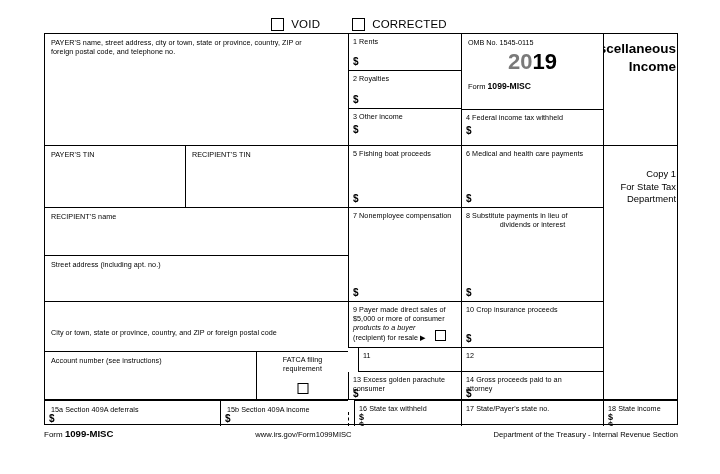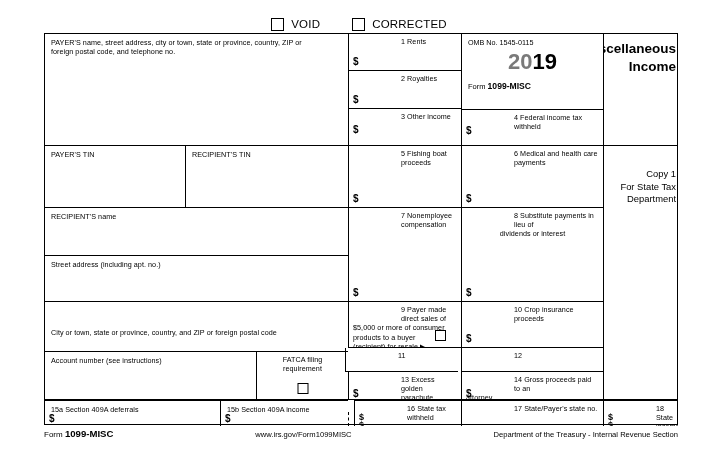--- a/index.html
+++ b/index.html
@@ -72,21 +72,20 @@
   .bt { border-top: 1px solid #000; }
   .bb { border-bottom: 1px solid #000; }
 
   .lbl {
     font-size: 7.2px;
     line-height: 1.28;
     letter-spacing: .05px;
   }
   .pad {
     padding: 3px 4px 0 4px;
-    margin-left: 48px;
   }
   .pad5 {
     padding: 4px 5px 0 6px;
   }
   .dollar {
     position: absolute;
     font-size: 10px;
     font-weight: bold;
     left: 4px;
   }
@@ -239,26 +238,26 @@
     </div>
 
     <div class="cell bl bb" style="left:303px; top:174px; width:113px; height:94px;">
       <div class="lbl pad">7 Nonemployee compensation</div>
       <span class="dollar" style="top:79px;">$</span>
     </div>
 
     <div class="cell bl bb" style="left:303px; top:268px; width:113px; height:46px;">
       <div class="lbl pad">9 Payer made direct sales of</div>
       <div class="lbl" style="padding:0 4px;">$5,000 or more of consumer</div>
-      <div class="lbl" style="padding:0 4px;">products to a buyer</div>
+      <div class="lbl" style="padding:0 4px;font-style:italic;">products to a buyer</div>
       <div class="lbl" style="padding:0 4px;">(recipient) for resale ▶</div>
       <span class="small-box" style="position:absolute; left:86px; top:28px;"></span>
     </div>
 
-    <div class="cell bl bb" style="left:300px; top:314px; width:113px; height:24px;">
+    <div class="cell bl bb" style="left:313px; top:314px; width:113px; height:24px;">
       <div class="lbl pad">11</div>
     </div>
 
     <div class="cell bl bb" style="left:303px; top:338px; width:113px; height:28px;">
       <div class="lbl pad">13 Excess golden parachute</div>
       <div class="lbl" style="padding:0 4px;">consumer</div>
       <span class="dollar" style="top:16px;">$</span>
     </div>
 
     <div class="cell bl bt" style="left:309px; top:366px; width:113px; height:26px;">

